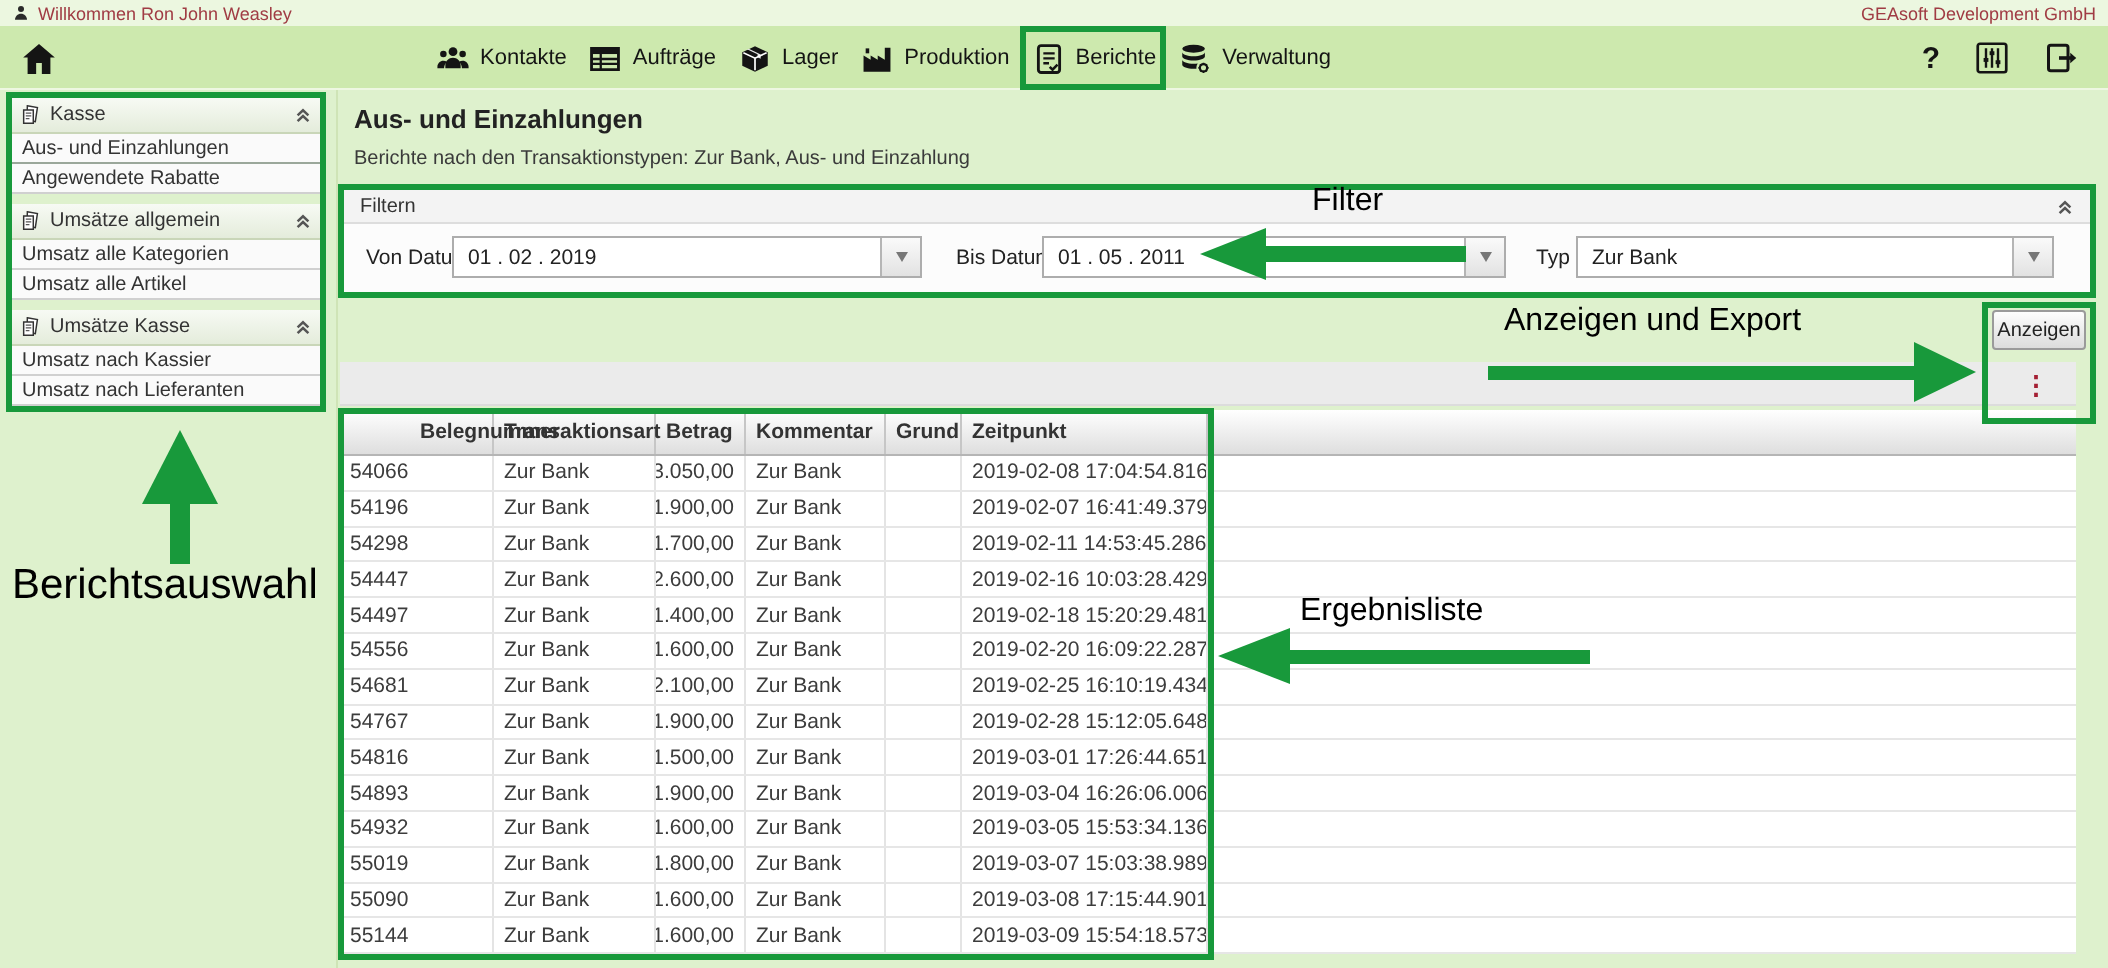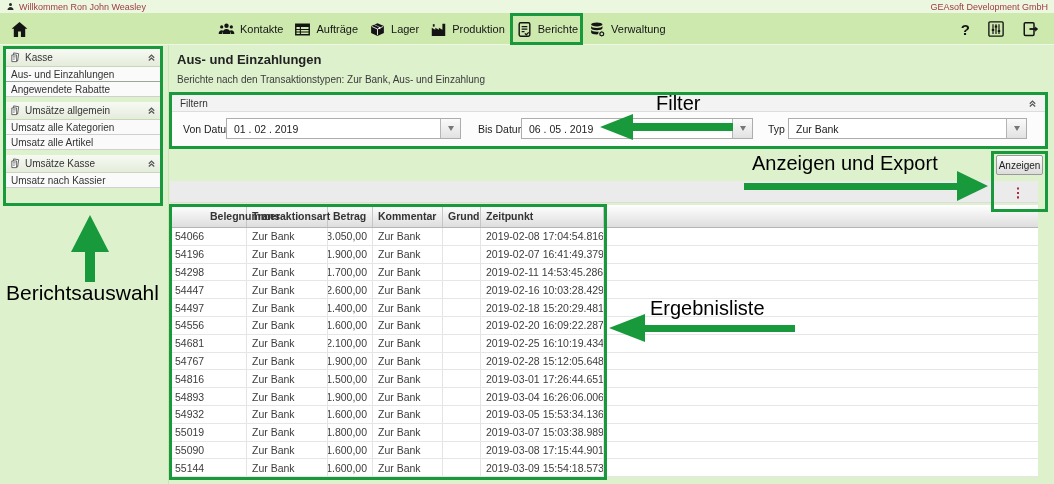--- a/index.html
+++ b/index.html
@@ -70,21 +70,21 @@
   .t-header{display:flex;height:23px;background:linear-gradient(#ffffff,#dedede);border-bottom:1px solid #b5b5b5;
     font-weight:bold;color:#333;}
   .t-header .hc{display:flex;align-items:center;padding:0 5px;border-right:1px solid #c6c6c6;}
   .t-header .hc.fill{flex:1;border-right:none;}
   .t-row{display:flex;height:17.8px;border-bottom:1px solid #e6e6e6;background:#fff;cursor:pointer;}
   .t-row .tc{display:flex;align-items:center;padding:0 5px;border-right:1px solid #e4e4e4;white-space:nowrap;overflow:hidden;}
   .t-row .tc.num{justify-content:flex-end;}
   .t-row .tc.fill{flex:1;border-right:none;}
   .table-box{position:absolute;left:169px;top:204px;width:438px;height:276px;border:3px solid #18993b;pointer-events:none;z-index:30;}
   
-  .ann-text{position:absolute;color:#000;font-size:20px;z-index:50;white-space:nowrap;}
+  .ann-text{position:absolute;color:#000;font-size:16px;z-index:50;white-space:nowrap;}
   .arrow-shaft{position:absolute;background:#18993b;z-index:45;}
   .arrow-head{position:absolute;width:0;height:0;z-index:45;}
   .ah-filter{left:600px;top:114px;border-top:13px solid transparent;border-bottom:13px solid transparent;border-right:33px solid #18993b;}
   .as-filter{left:631px;top:123px;width:102px;height:8px;}
   .ah-anz{left:957px;top:171px;border-top:15px solid transparent;border-bottom:15px solid transparent;border-left:31px solid #18993b;}
   .as-anz{left:744px;top:183px;width:215px;height:7px;}
   .ah-ber{left:71px;top:215px;border-left:19px solid transparent;border-right:19px solid transparent;border-bottom:37px solid #18993b;}
   .as-ber{left:85px;top:250px;width:10px;height:32px;}
   .ah-erg{left:609px;top:314px;border-top:14px solid transparent;border-bottom:14px solid transparent;border-right:36px solid #18993b;}
   .as-erg{left:643px;top:325px;width:152px;height:7px;}
@@ -252,20 +252,21 @@
           </svg>
         </span>
         <span class="gh-label">Umsätze Kasse</span>
         <span>
           <svg class="chv" viewBox="0 0 10 10" fill="none" stroke="#555" stroke-width="1.4">
             <path d="M2 5.2L5 2.4l3 2.8M2 8.4L5 5.6l3 2.8"></path>
           </svg>
         </span>
       </div>
       <div class="sb-item">Umsatz nach Kassier</div>
+      <div class="sb-item">Umsatz nach Lieferanten</div>
     </div>
 
   <div class="page-title">Aus- und Einzahlungen</div>
   <div class="page-subtitle">Berichte nach den Transaktionstypen: Zur Bank, Aus- und Einzahlung</div>
 
   <div class="filter-panel">
     <div class="filter-header">
       <span class="fh-label">Filtern</span>
       <span>
           <svg viewBox="0 0 10 10" fill="none" stroke="#555" stroke-width="1.4">
@@ -276,21 +277,21 @@
     <div class="filter-body">
       <span class="f-label" style="left:11px">Von Datum</span>
       <div class="f-field" style="left:54px;width:235px">
         <span class="val">01 . 02 . 2019</span>
         <span class="dd">
             <span class="caret"></span>
           </span>
       </div>
       <span class="f-label" style="left:306px">Bis Datum</span>
       <div class="f-field" style="left:349px;width:232px">
-        <span class="val">06 . 05 . 2019</span>
+        <span class="val">01 . 05 . 2011</span>
         <span class="dd">
             <span class="caret"></span>
           </span>
       </div>
       <span class="f-label" style="left:596px">Typ</span>
       <div class="f-field" style="left:616px;width:239px">
         <span class="val">Zur Bank</span>
         <span class="dd">
             <span class="caret"></span>
           </span>

